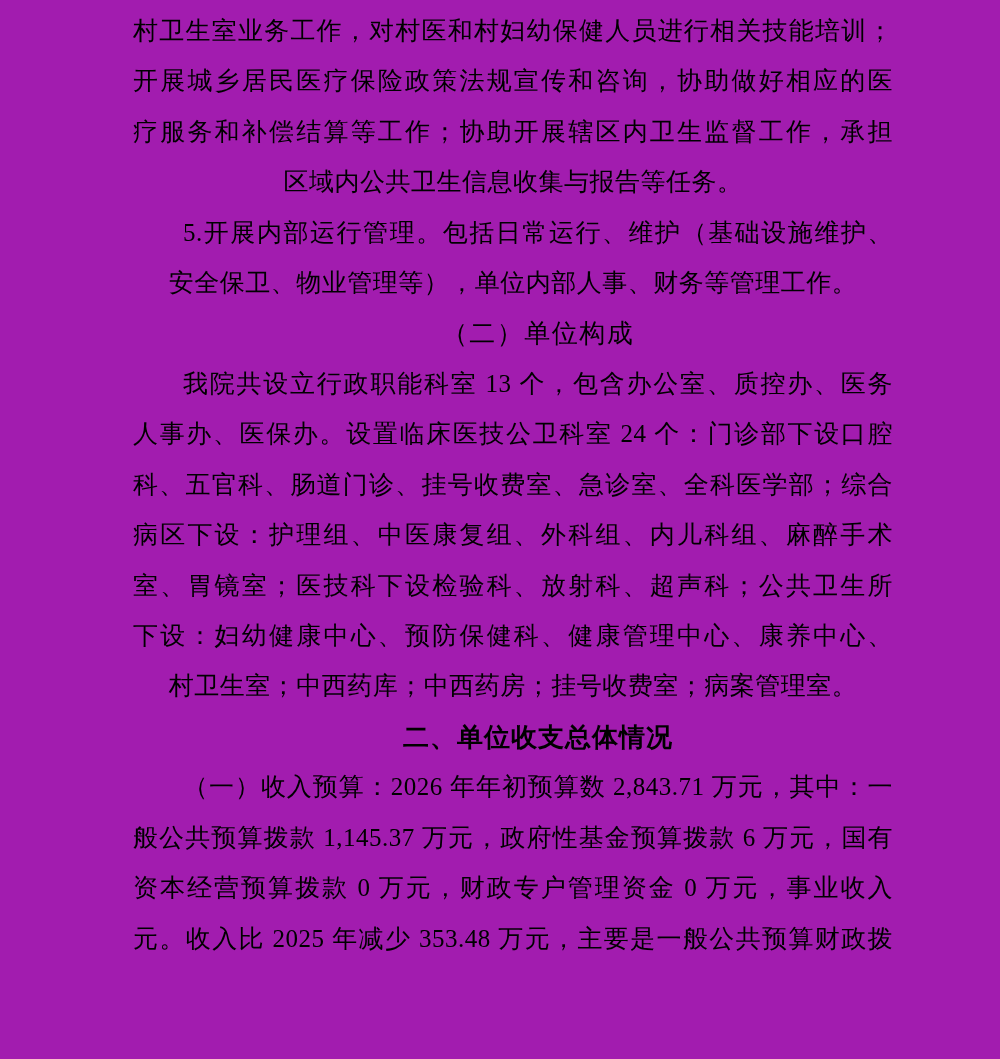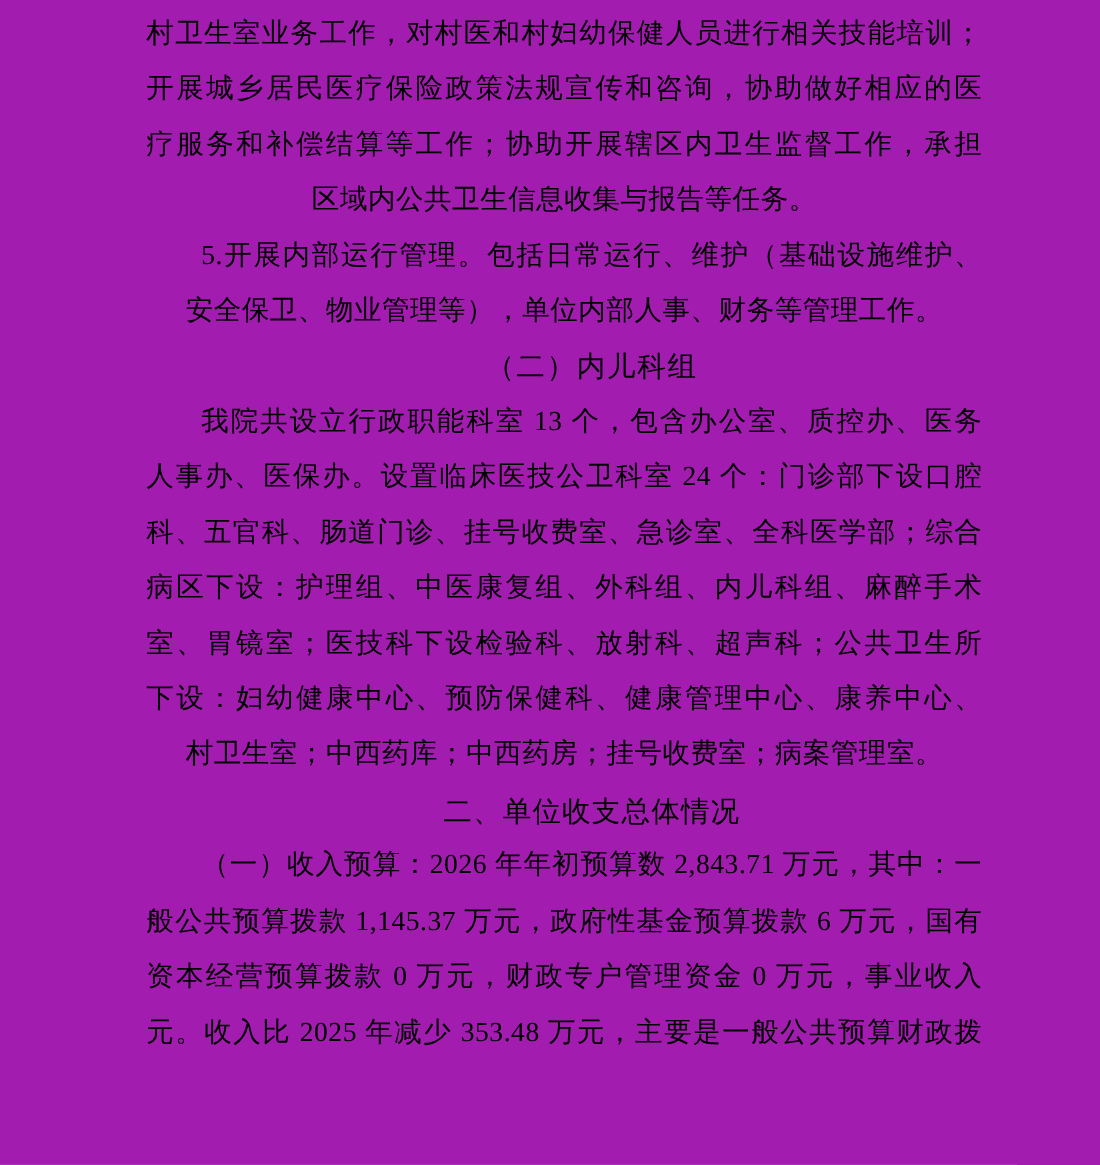--- a/index.html
+++ b/index.html
@@ -28,41 +28,41 @@
   .just {
     text-align: justify;
     text-align-last: justify;
     text-justify: inter-character;
   }
   .ind {
     text-indent: 50px;
   }
   .heading1 {
     font-family: "Liberation Sans", "DejaVu Sans", sans-serif;
-    font-weight: normal;
+    font-weight: bold;
     font-size: 26px;
     letter-spacing: 1px;
   }
   .heading2 {
     font-size: 26px;
     letter-spacing: 1.5px;
   }
 </style>
 </head>
 <body>
 
 <div class="page" style="background: #a21caf; color: rgb(0, 0, 0);">
   <div id="doc-body">
       <div class="line just">村卫生室业务工作，对村医和村妇幼保健人员进行相关技能培训；</div>
       <div class="line just">开展城乡居民医疗保险政策法规宣传和咨询，协助做好相应的医</div>
       <div class="line just">疗服务和补偿结算等工作；协助开展辖区内卫生监督工作，承担</div>
       <div class="line">区域内公共卫生信息收集与报告等任务。</div>
       <div class="line just ind">5.开展内部运行管理。包括日常运行、维护（基础设施维护、</div>
       <div class="line">安全保卫、物业管理等），单位内部人事、财务等管理工作。</div>
-      <div class="line ind heading2">（二）内儿科组</div>
+      <div class="line ind heading2">（二）单位构成</div>
       <div class="line just ind">我院共设立行政职能科室 13 个，包含办公室、质控办、医务</div>
       <div class="line just">人事办、医保办。设置临床医技公卫科室 24 个：门诊部下设口腔</div>
       <div class="line just">科、五官科、肠道门诊、挂号收费室、急诊室、全科医学部；综合</div>
       <div class="line just">病区下设：护理组、中医康复组、外科组、内儿科组、麻醉手术</div>
       <div class="line just">室、胃镜室；医技科下设检验科、放射科、超声科；公共卫生所</div>
       <div class="line just">下设：妇幼健康中心、预防保健科、健康管理中心、康养中心、</div>
       <div class="line">村卫生室；中西药库；中西药房；挂号收费室；病案管理室。</div>
       <div class="line ind heading1">二、单位收支总体情况</div>
       <div class="line just ind">（一）收入预算：2026 年年初预算数 2,843.71 万元，其中：一</div>
       <div class="line just">般公共预算拨款 1,145.37 万元，政府性基金预算拨款 6 万元，国有</div>

